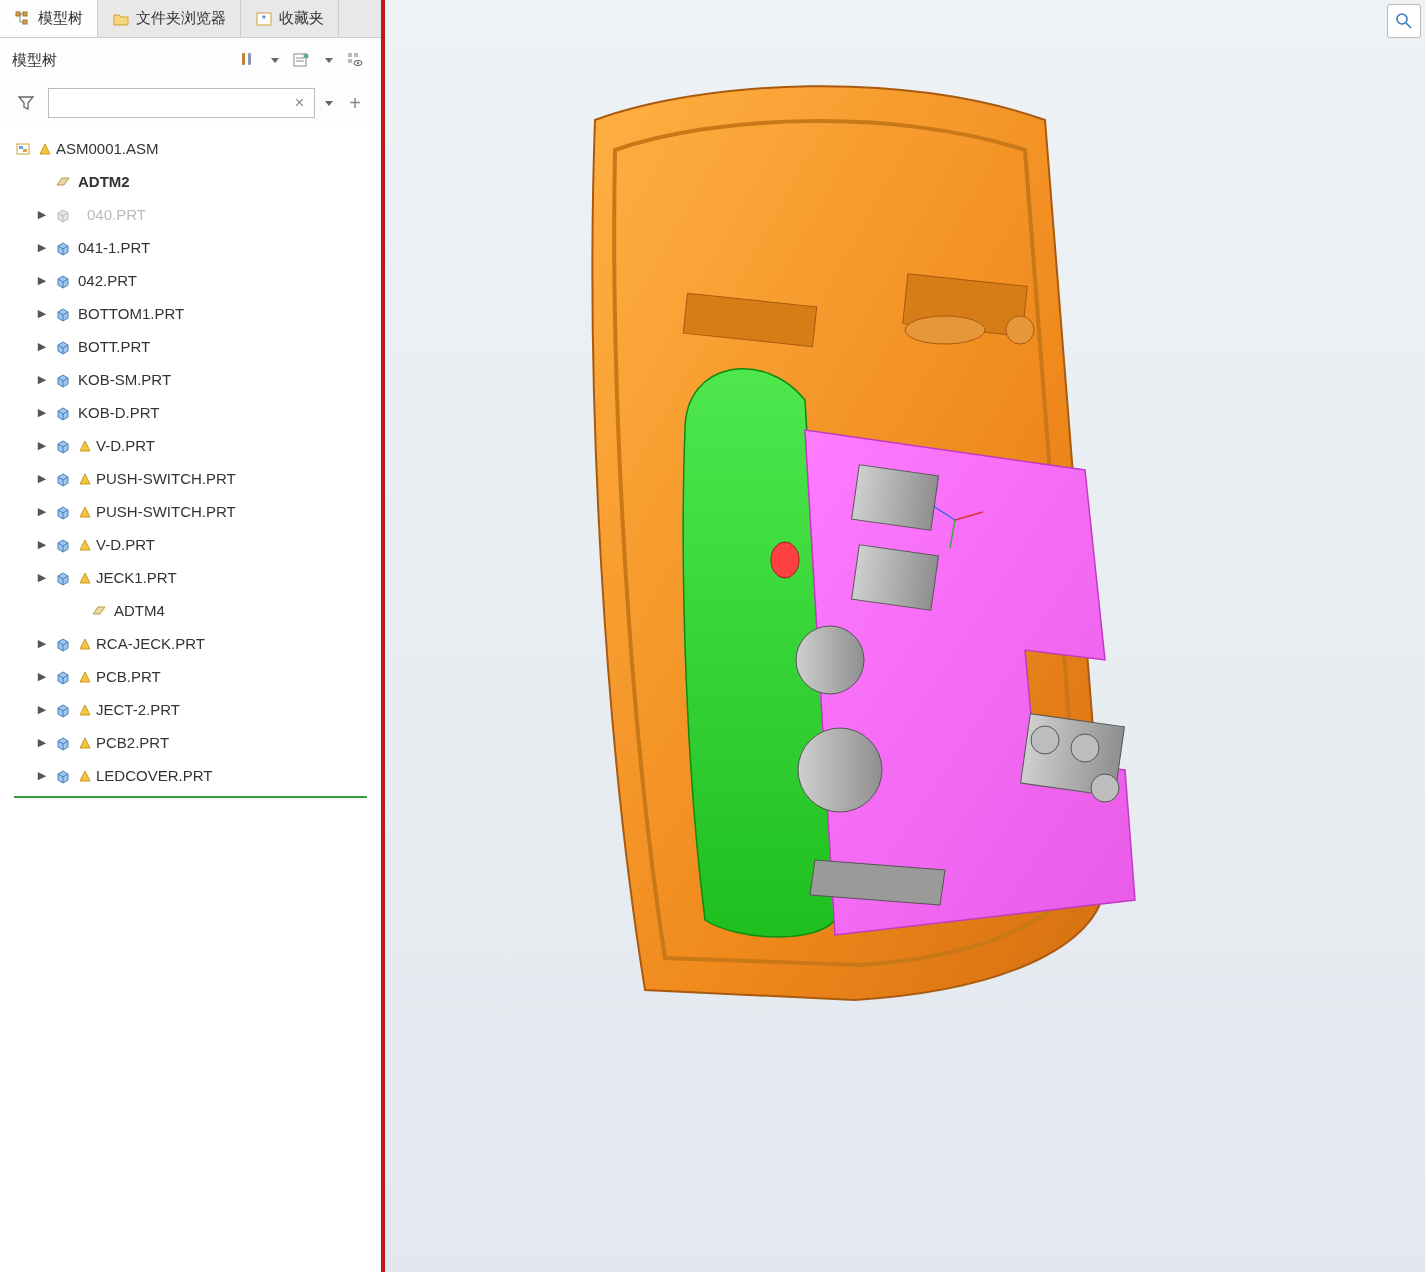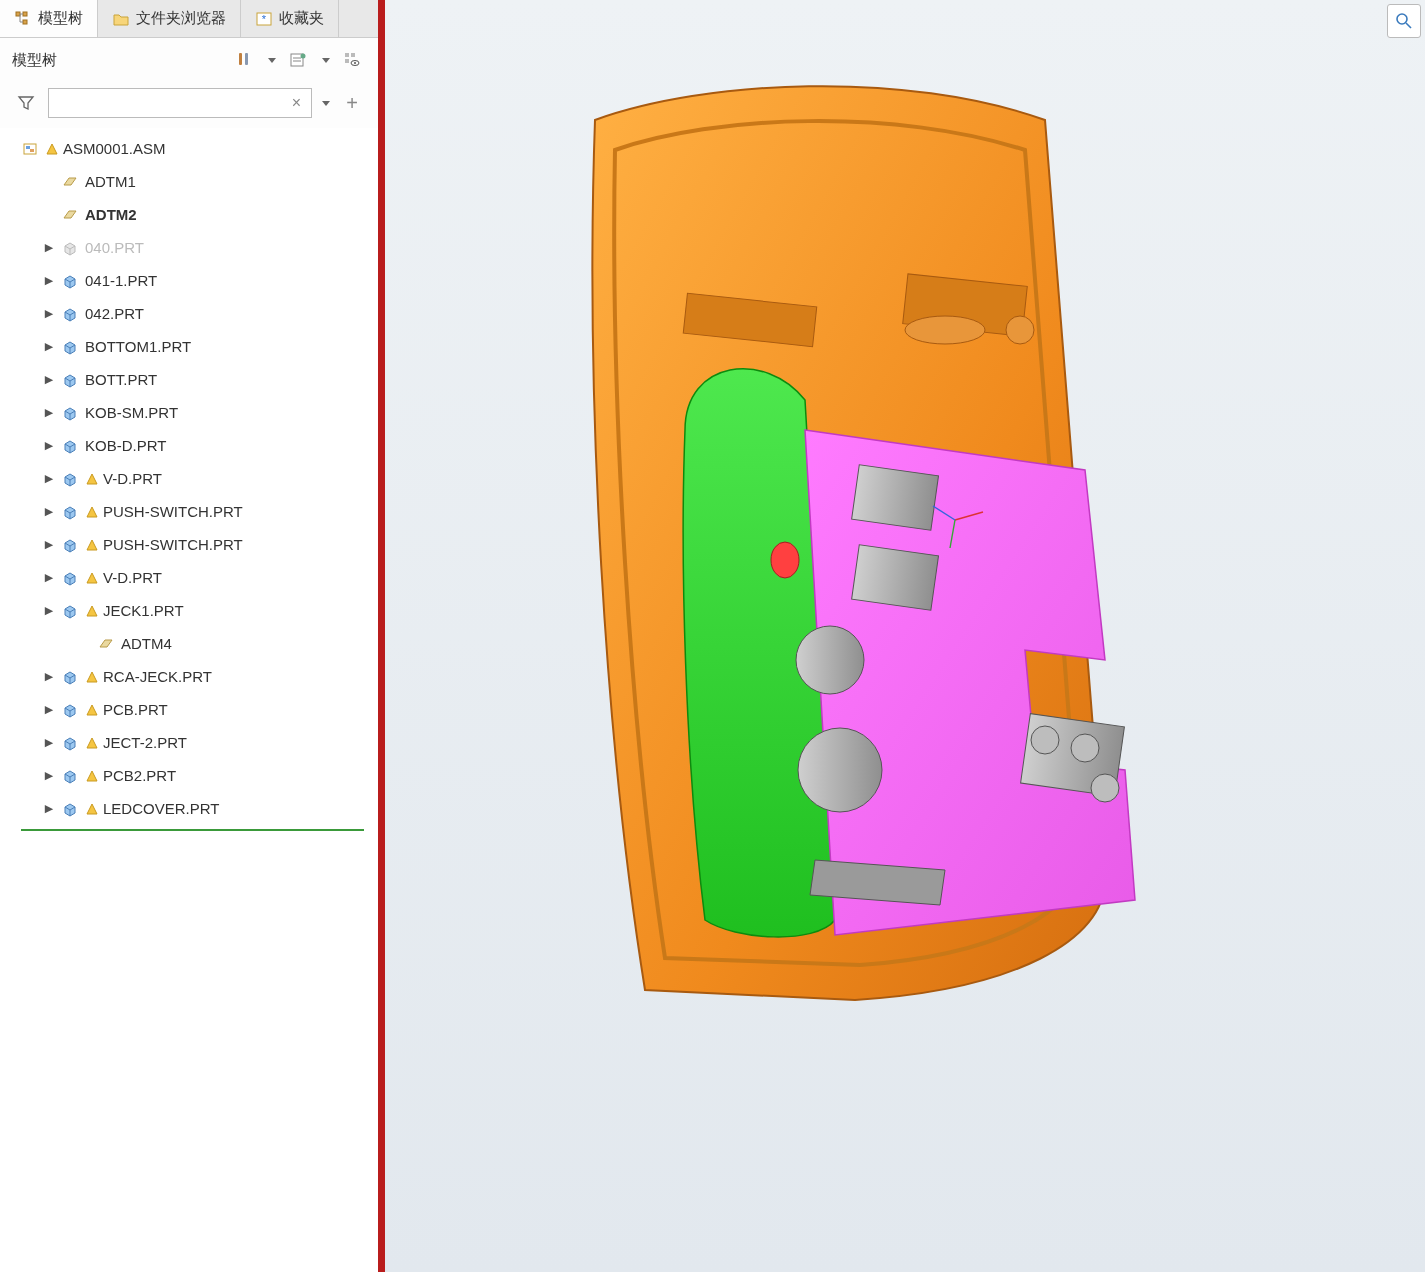--- a/index.html
+++ b/index.html
@@ -14,21 +14,21 @@
     width: 1425px;
     position: relative;
   }
   .container {
     display: flex;
     height: 100%;
   }
   .left-panel {
     width: 385px;
     background: #d946ef;
-    border-right: 7px solid #b91c1c;
+    border-right: 4px solid #b91c1c;
     display: flex;
     flex-direction: column;
   }
   .tab-bar {
     display: flex;
     background: #e8e8e8;
     border-bottom: 1px solid #ccc;
     height: 38px;
   }
   .tab {
@@ -101,21 +101,21 @@
   .clear-x {
     color: #888;
     cursor: pointer;
     font-size: 16px;
     padding: 0 4px;
   }
   .tree {
     flex: 1;
     overflow-y: auto;
     background: #fff;
-    padding: 4px 0 8px 7px;
+    padding: 4px 0 8px 0;
   }
   .tree-row {
     display: flex;
     align-items: center;
     height: 33px;
     padding-left: 14px;
     cursor: pointer;
     font-size: 15px;
     white-space: nowrap;
   }
@@ -135,21 +135,21 @@
     justify-content: center;
     margin-right: 6px;
   }
   .warn-icon {
     width: 14px; height: 14px;
     display: inline-flex;
     align-items: center;
     justify-content: center;
     margin-right: 4px;
   }
-  .muted { color: #bbb; }
+  .muted { color: #bbb; margin-left: 9px; }
   .tree-end-line {
     height: 2px;
     background: #3a9a3a;
     margin: 4px 14px 0 14px;
   }
   .viewport {
     flex: 1;
     position: relative;
     background: linear-gradient(180deg, #eef2f5 0%, #e2e8ee 100%);
     overflow: hidden;
@@ -262,29 +262,20 @@
             </svg>
         </span>
         <span class="warn-icon">
           <svg width="12" height="12" viewBox="0 0 12 12">
               <path d="M6 1 L11 11 H1 Z" fill="#f5c542" stroke="#c99a20"></path>
             </svg>
         </span>
         <span>ASM0001.ASM</span>
       </div>
       <div id="tree-items">
-          <div class="tree-row" style="padding-left: 36px;">
-            <span class="expander blank">▶</span>
-            <span class="node-icon">
-              <svg width="16" height="16" viewBox="0 0 16 16">
-                <path d="M2 11 L7 4 L14 4 L9 11 Z" fill="#ead9a0" stroke="#b89b4a"></path>
-              </svg>
-            </span>
-            <span>ADTM1</span>
-          </div>
           <div class="tree-row" style="padding-left: 36px; font-weight: bold;">
             <span class="expander blank">▶</span>
             <span class="node-icon">
               <svg width="16" height="16" viewBox="0 0 16 16">
                 <path d="M2 11 L7 4 L14 4 L9 11 Z" fill="#ead9a0" stroke="#b89b4a"></path>
               </svg>
             </span>
             <span>ADTM2</span>
           </div>
           <div class="tree-row" style="padding-left: 36px;">

